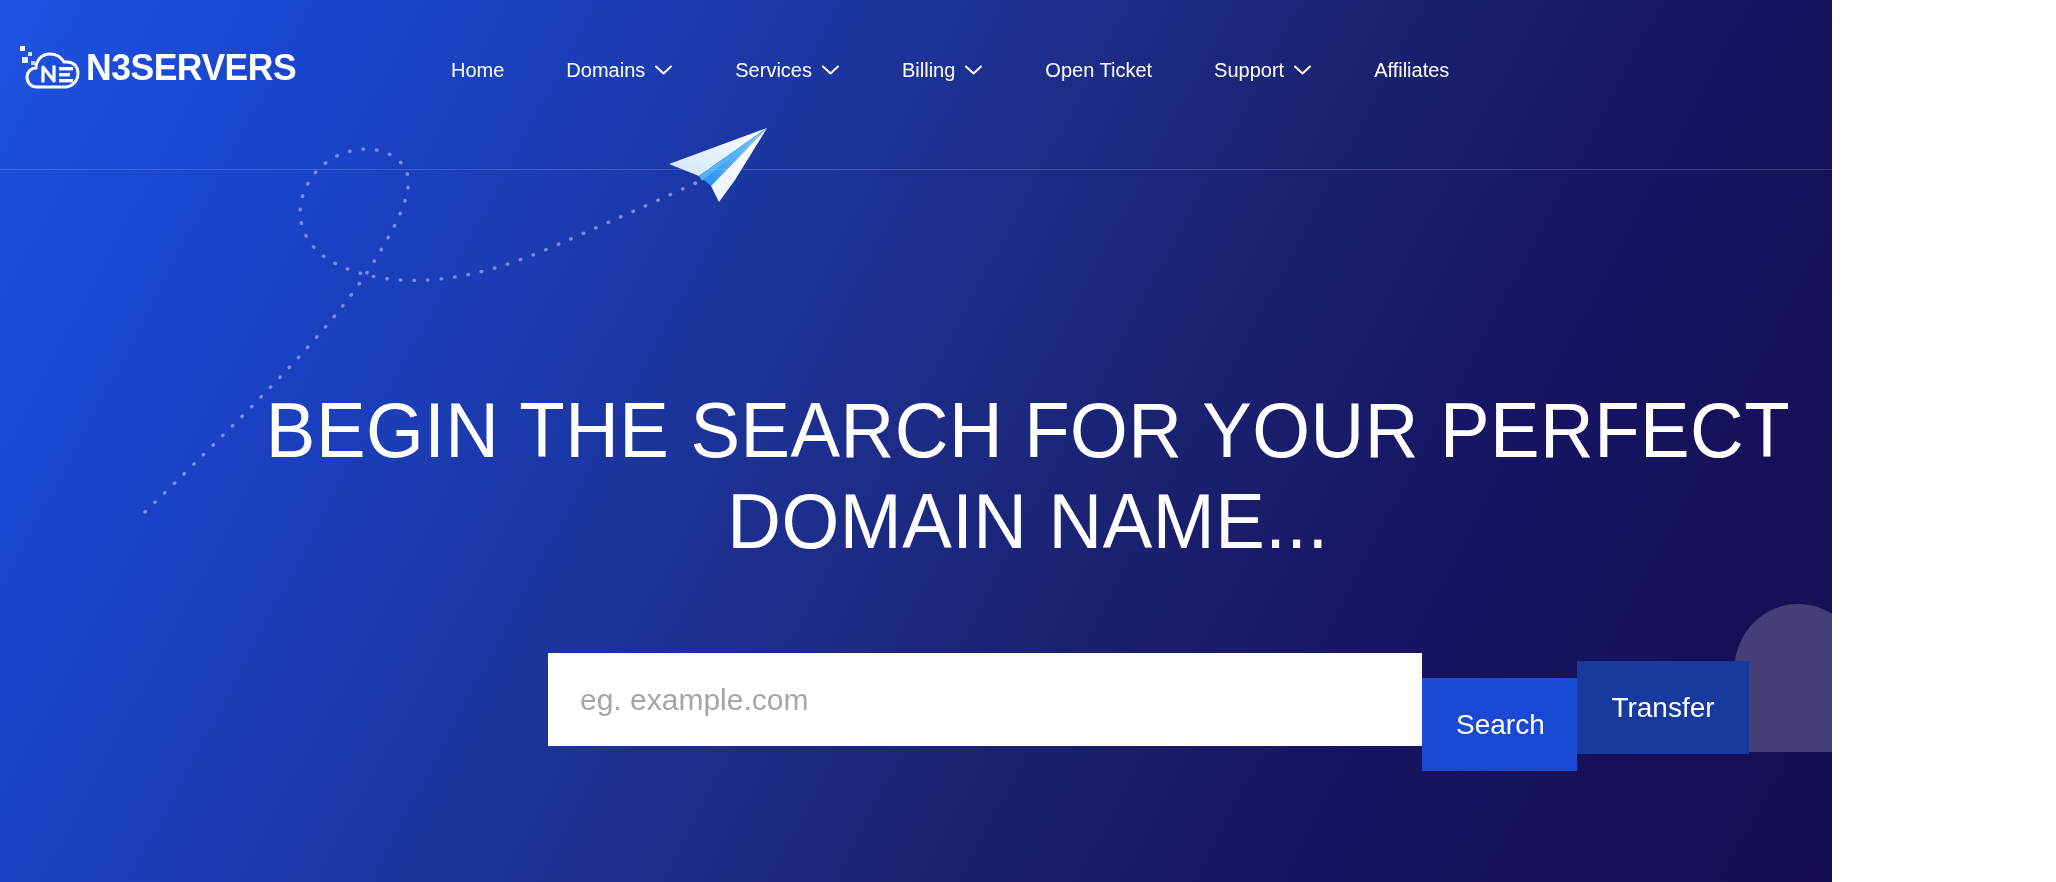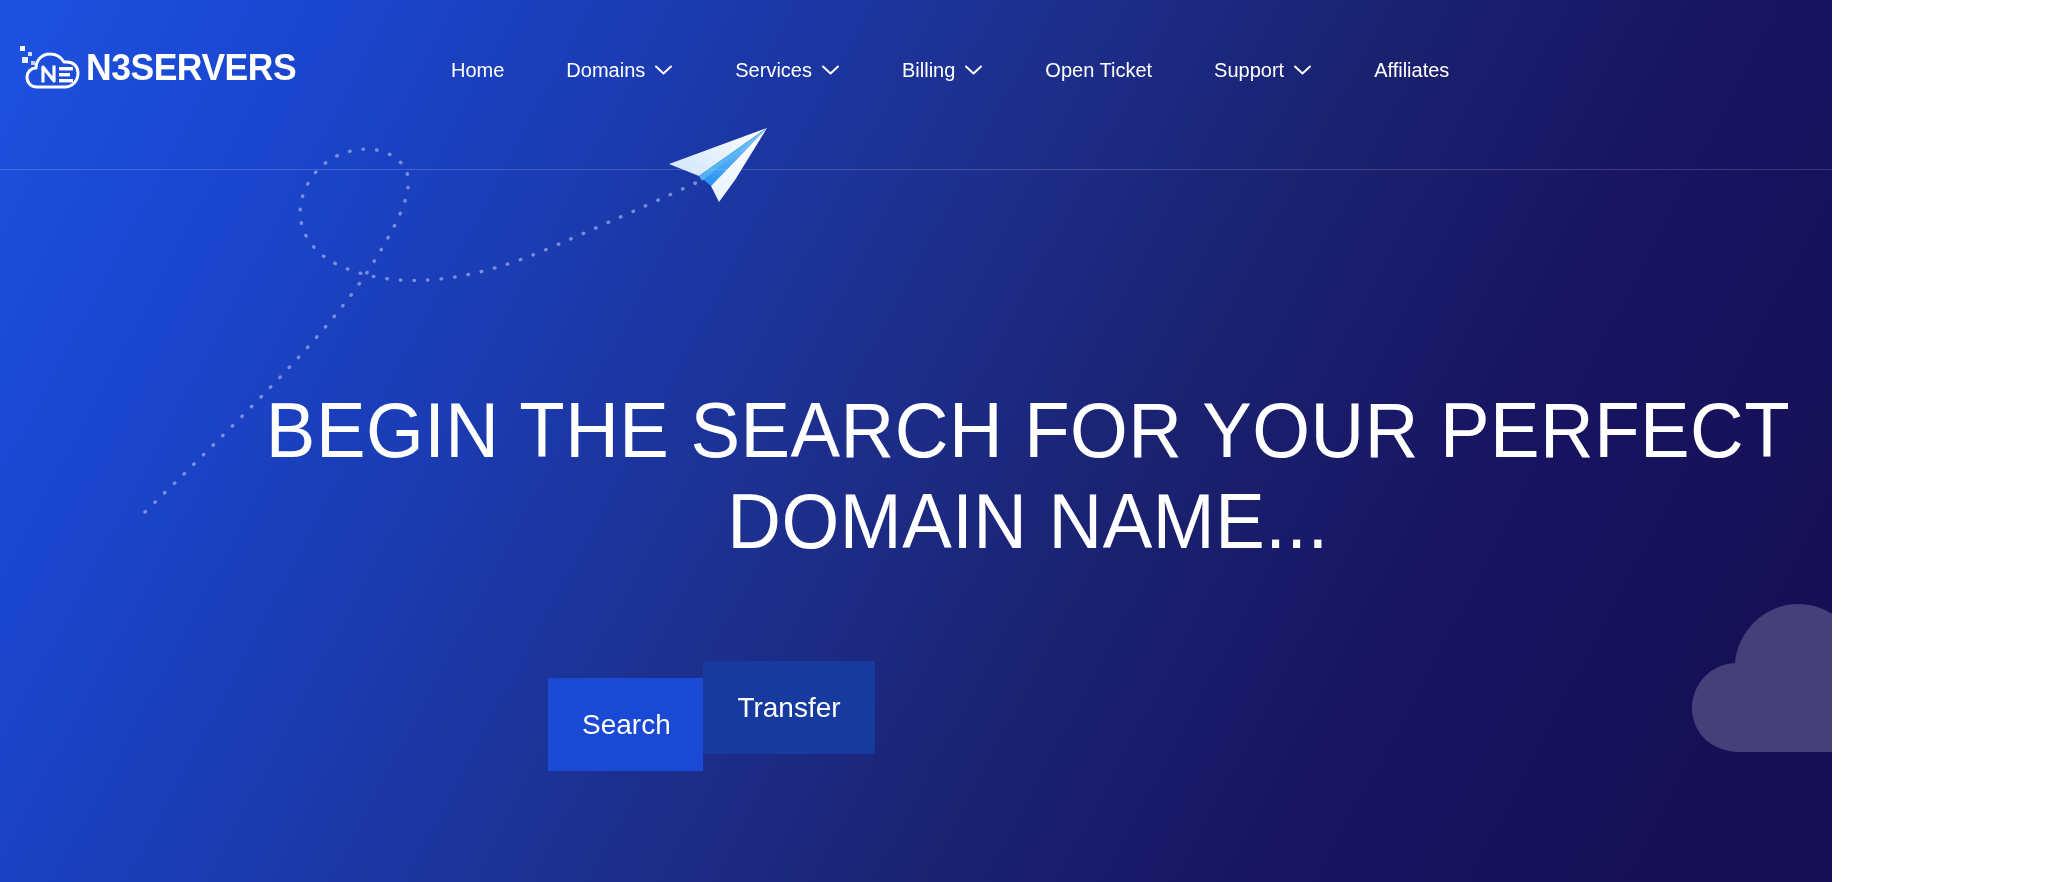--- a/index.html
+++ b/index.html
@@ -287,17 +287,18 @@
       </span>
 
     </nav>
   </div>
 
   <div class="hero">
     <h1 class="hero-title">BEGIN THE SEARCH FOR YOUR PERFECT DOMAIN NAME...</h1>
   </div>
 
   <form class="search-row">
+    <input class="search-input" type="text" value="" placeholder="eg. example.com" style="">
     <button class="btn btn-search" type="button">Search</button>
     <button class="btn btn-transfer" type="button">Transfer</button>
   </form>
 
 </div>
 
 </body></html>

